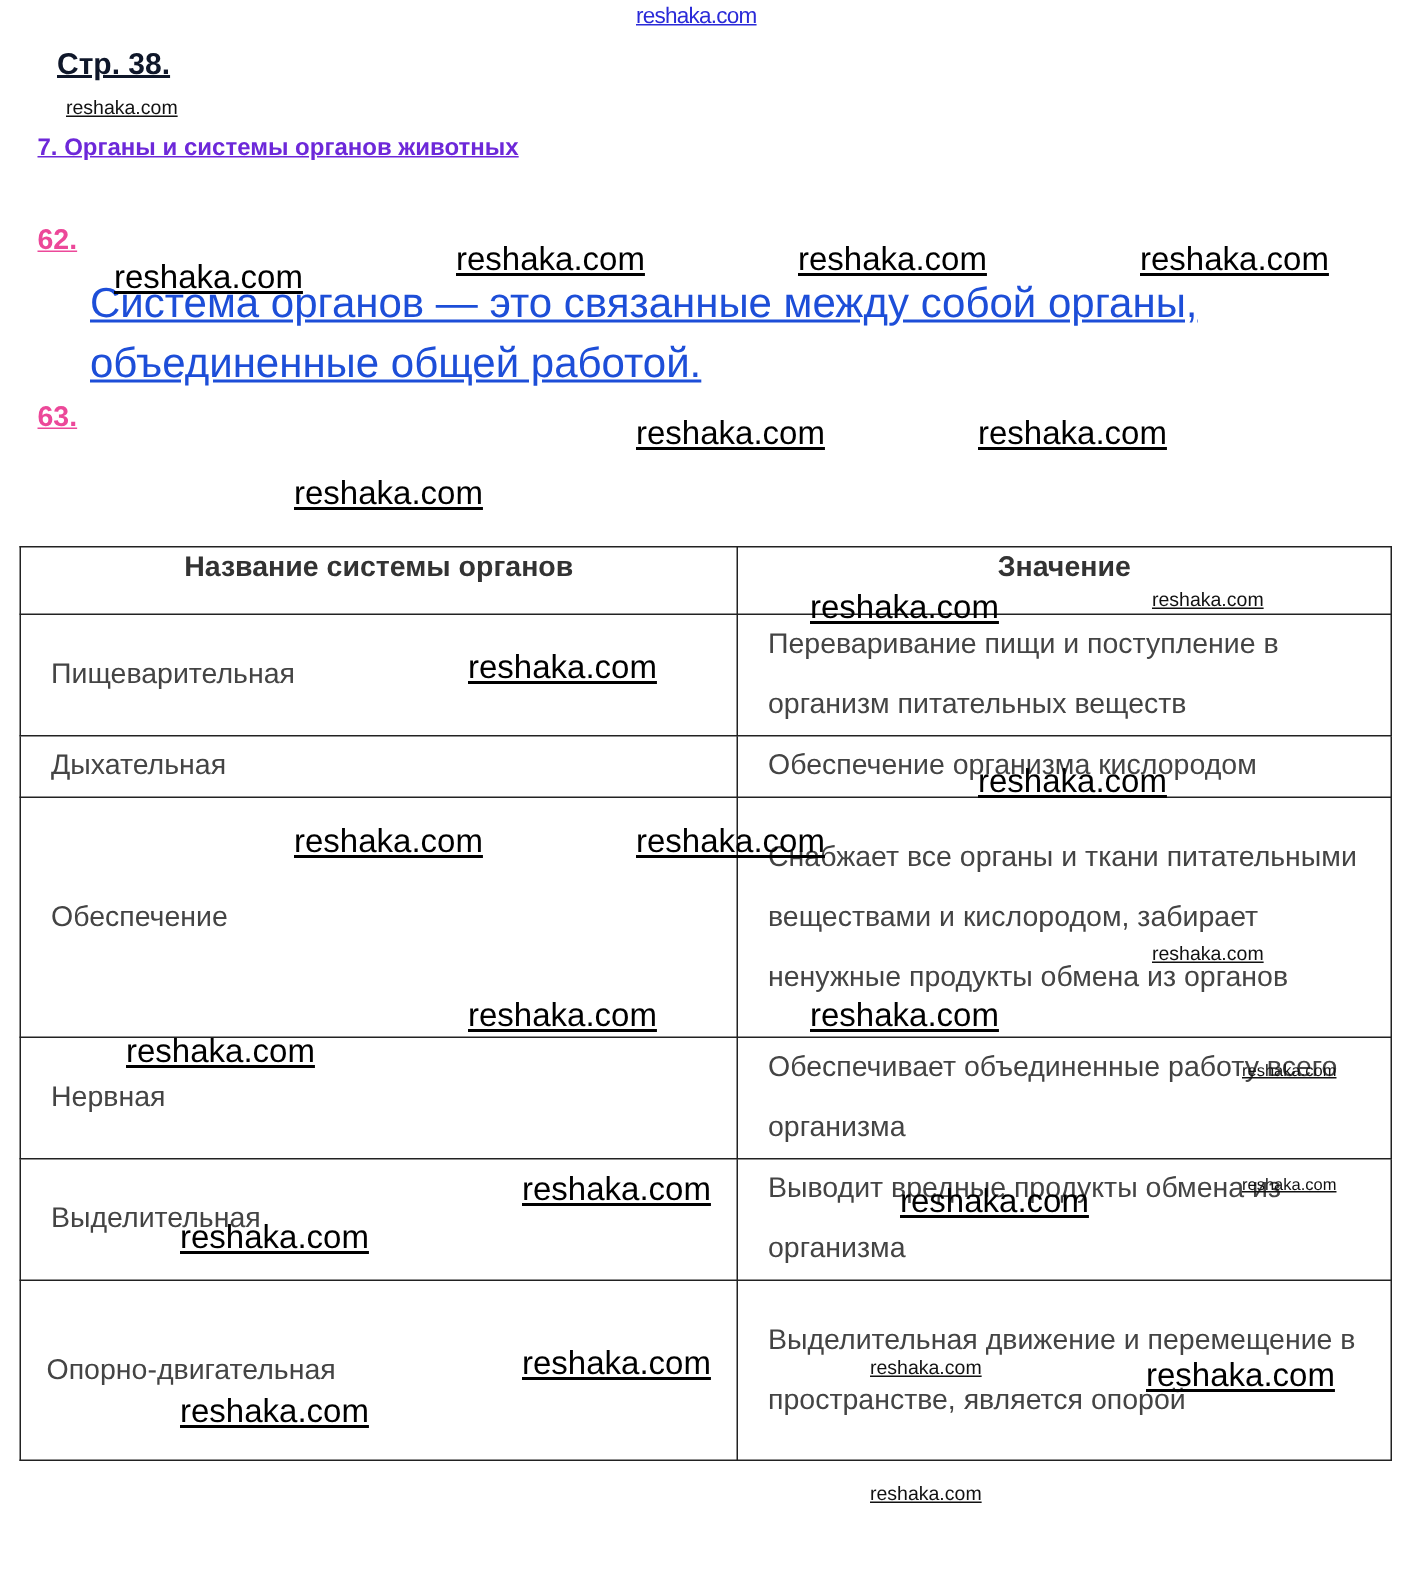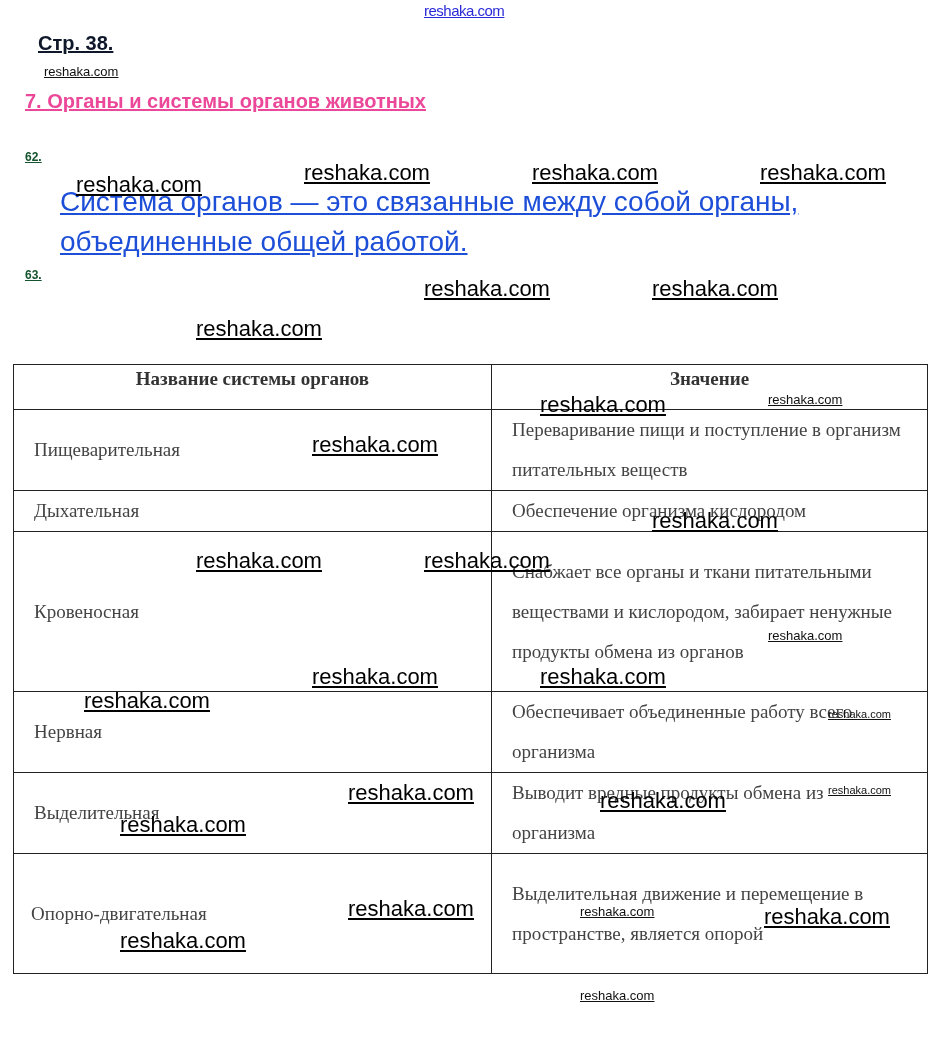--- a/index.html
+++ b/index.html
@@ -2,28 +2,28 @@
 <html><head>
 <meta charset="utf-8">
 <style>
   html, body { margin: 0; padding: 0; background: #ffffff; }
   body { width: 941px; height: 1058px; position: relative; overflow: hidden;
          font-family: "Liberation Sans", sans-serif; color: #333; }
   .abs { position: absolute; white-space: nowrap; text-decoration: underline; }
   .top-wm { left: 424px; top: 2px; font-size: 15px; color: #2a2ad8; letter-spacing: -0.5px; }
   .page-num { left: 25px; top: 32px; font-size: 20px; font-weight: bold; color: #0f172a; margin-left: 13px; }
   .small-wm { font-size: 13px; color: #111; }
-  .heading { left: 25px; top: 90px; font-size: 20px; font-weight: bold; color: #ec4899; }
-  .qnum { font-size: 12px; font-weight: bold; color: #14532d; }
+  .heading { left: 25px; top: 90px; font-size: 16px; font-weight: bold; color: #6d28d9; }
+  .qnum { font-size: 19px; font-weight: bold; color: #ec4899; }
   .para { left: 60px; top: 182px; width: 870px; font-size: 28px; line-height: 40px;
           color: #1d4ed8; white-space: normal; }
   .wm { font-size: 22px; color: #000; font-weight: normal; }
   table.org { position: absolute; left: 13px; top: 364px; width: 915px;
               border-collapse: collapse; font-size: 19px; color: #444; }
-  table.org th, table.org td { border: 1px solid #222; vertical-align: middle; font-family: Liberation Serif, serif; }
+  table.org th, table.org td { border: 1px solid #222; vertical-align: middle; }
   table.org th { height: 40px; font-weight: bold; color: #333; font-size: 19px; text-align: center; vertical-align: top; padding-top: 3px; }
   table.org td { padding: 0 20px; line-height: 40px; }
   table.org td.c1 { width: 437px; }
   .wm-layer { position: absolute; left: 0; top: 0; width: 941px; height: 1058px; pointer-events: none; }
 </style>
 </head>
 <body>
 
 <div class="abs top-wm">reshaka.com</div>
 <div class="abs page-num">Стр. 38.</div>
@@ -45,21 +45,21 @@
   <tbody>
     <tr style="height:80px;">
       <td class="c1">Пищеварительная</td>
       <td>Переваривание пищи и поступление в организм питательных веществ</td>
     </tr>
     <tr style="height:40px;">
       <td class="c1">Дыхательная</td>
       <td>Обеспечение организма кислородом</td>
     </tr>
     <tr style="height:160px;">
-      <td class="c1">Кровеносная</td>
+      <td class="c1">Обеспечение</td>
       <td>Снабжает все органы и ткани питательными веществами и кислородом, забирает ненужные продукты обмена из органов</td>
     </tr>
     <tr style="height:80px;">
       <td class="c1">Нервная</td>
       <td>Обеспечивает объединенные работу всего организма</td>
     </tr>
     <tr style="height:80px;">
       <td class="c1">Выделительная</td>
       <td>Выводит вредные продукты обмена из организма</td>
     </tr>

